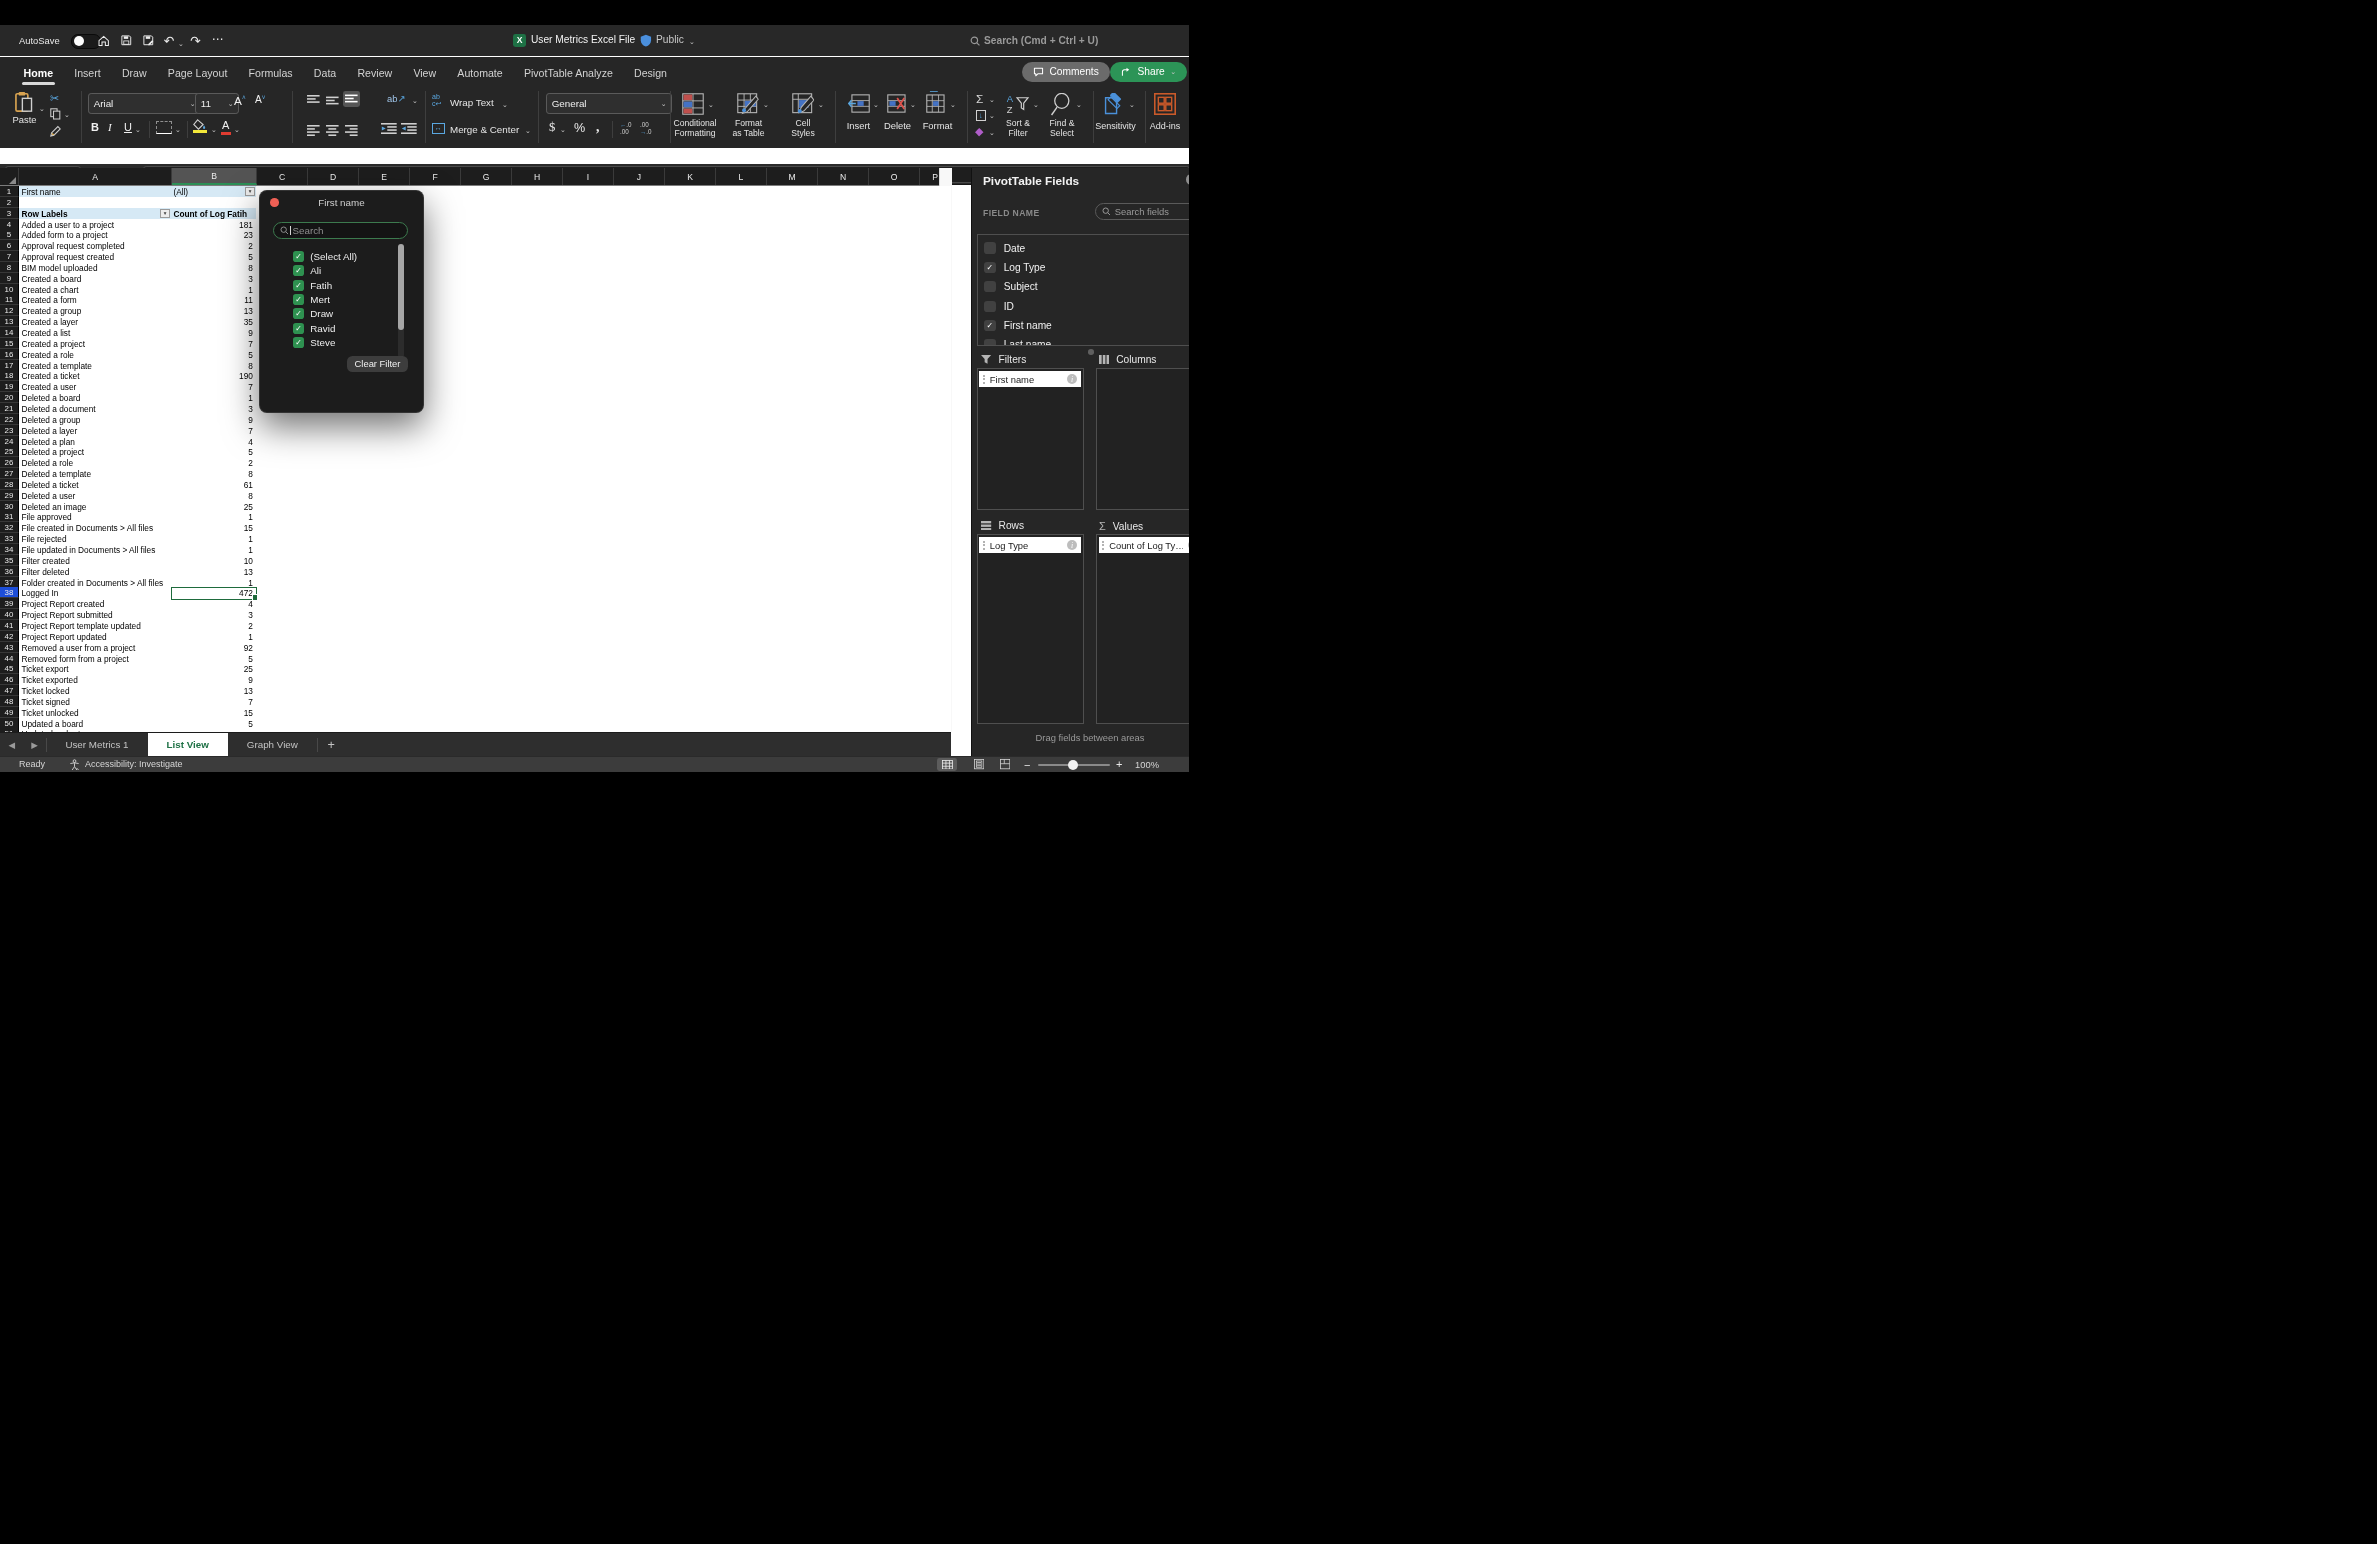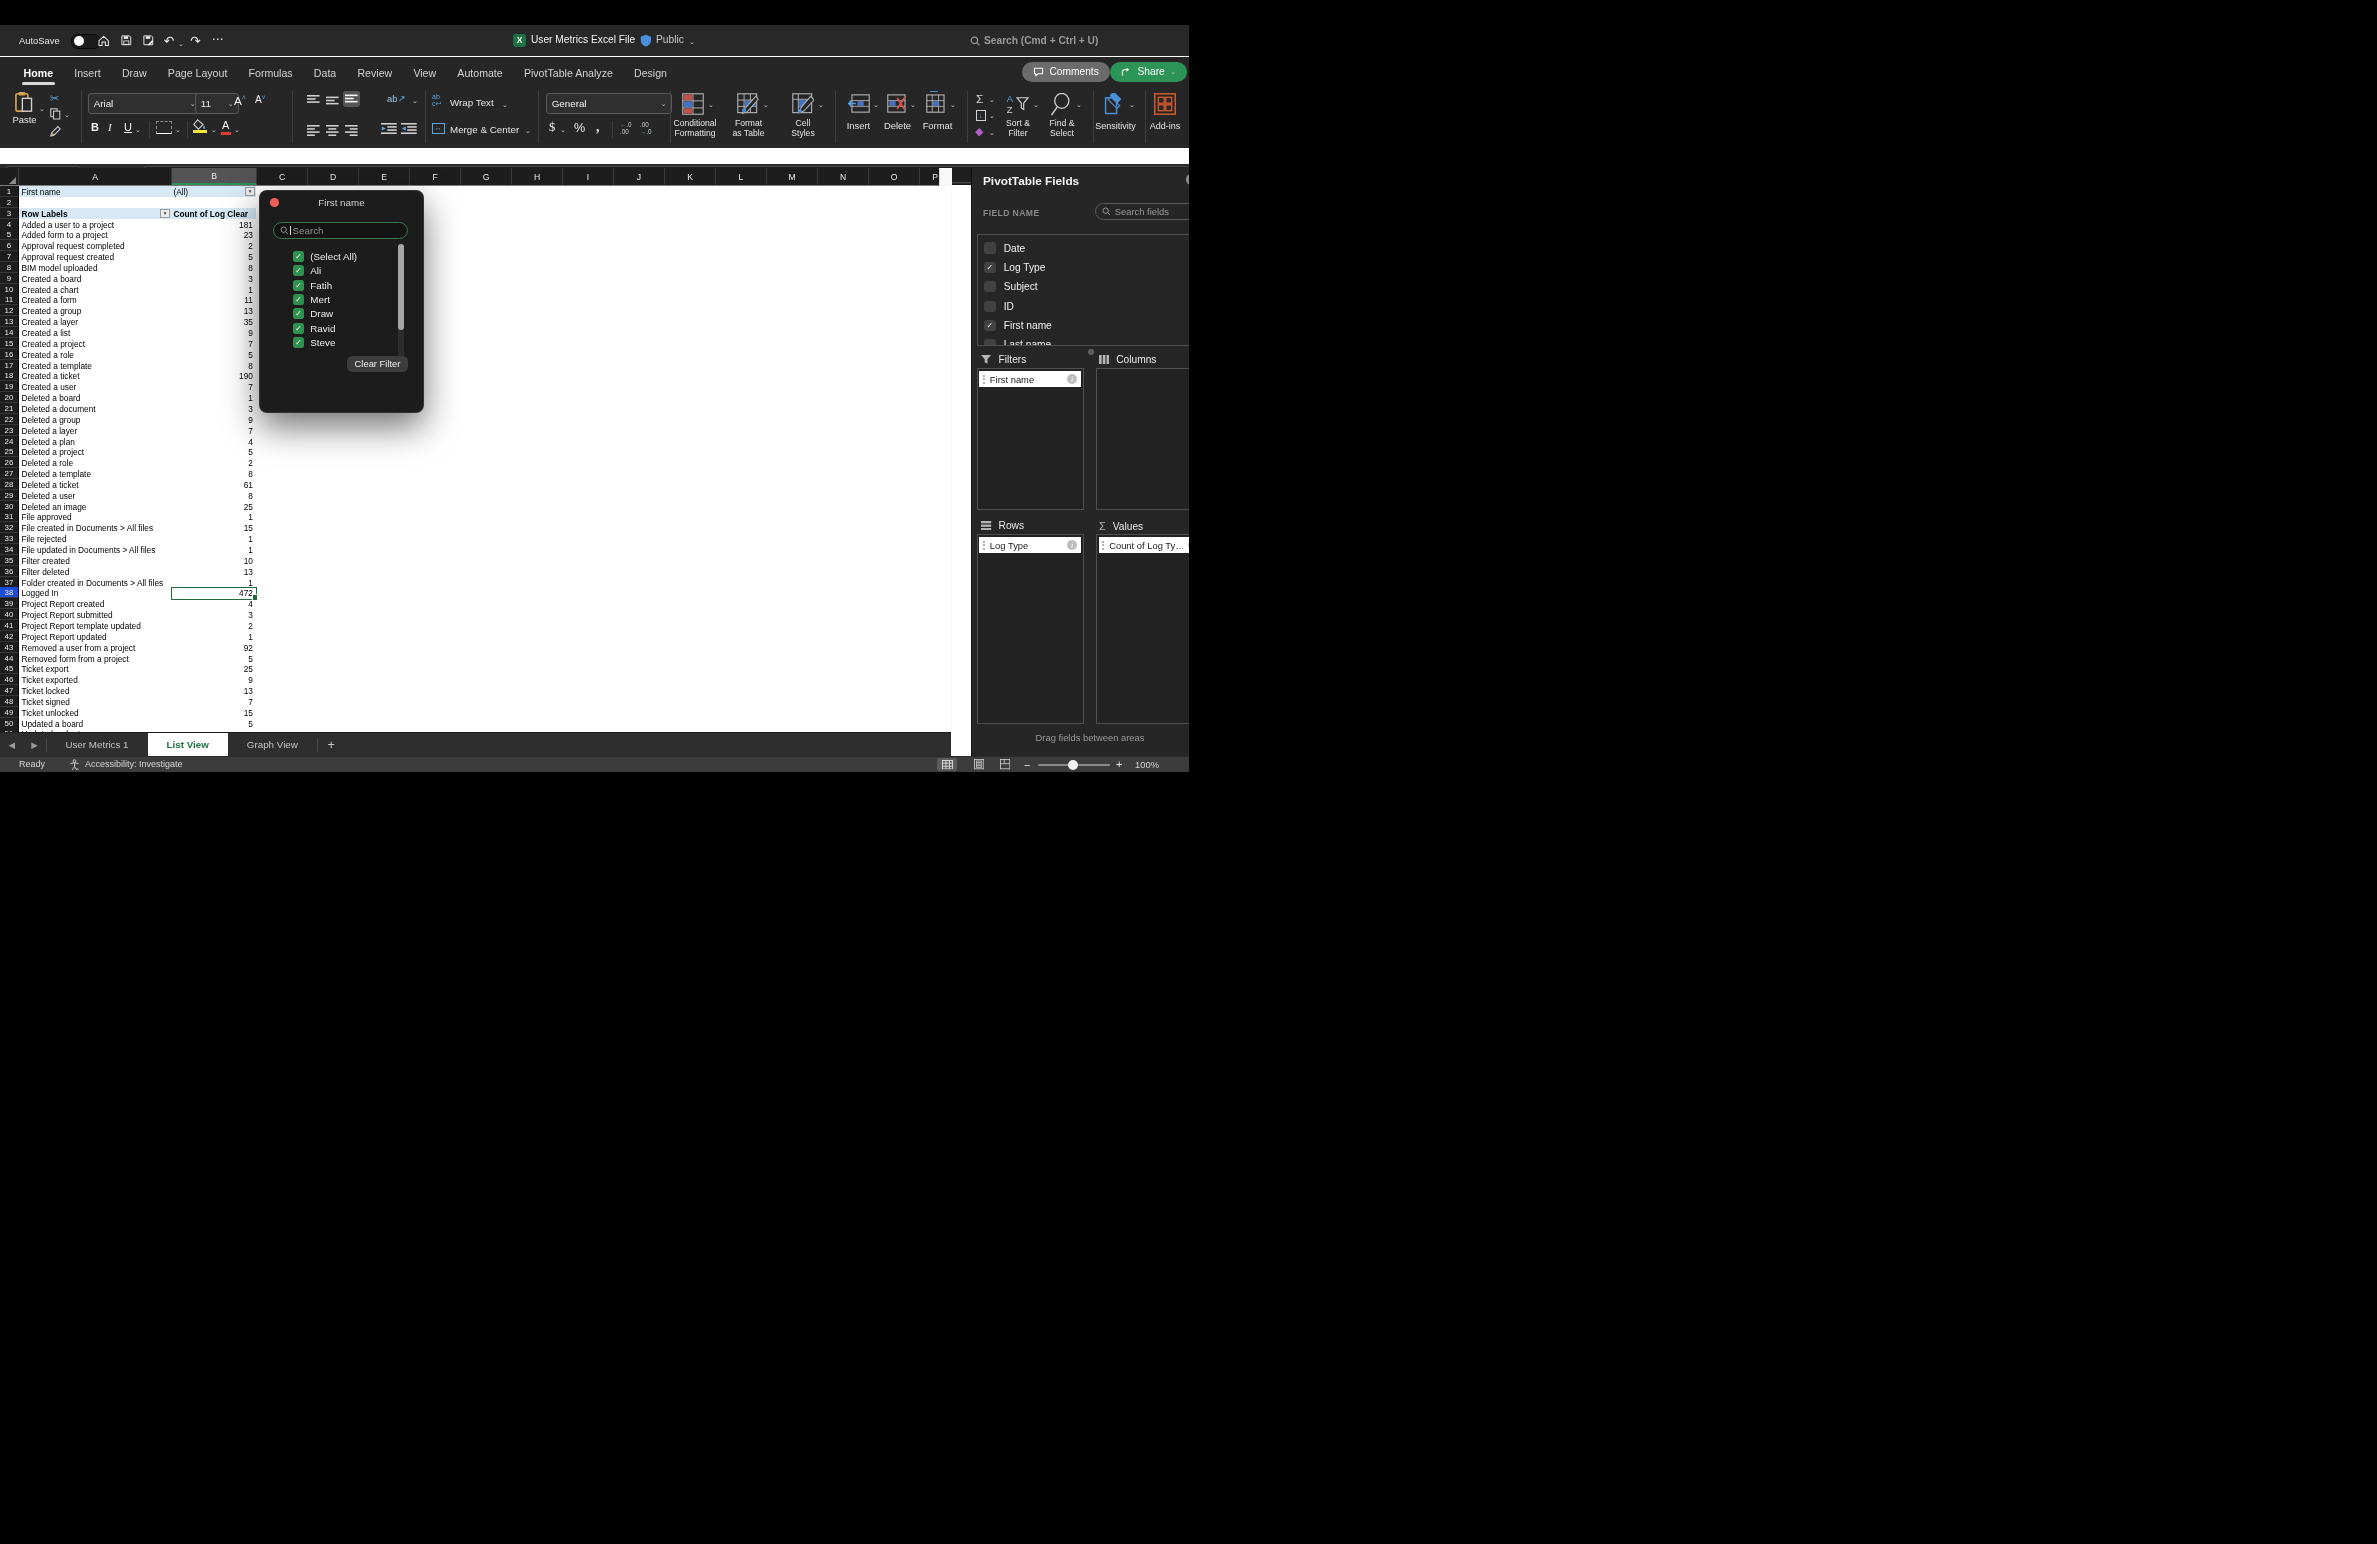--- a/index.html
+++ b/index.html
@@ -514,21 +514,21 @@
         <span class="ddbtn" style="left: 245px;">▼</span>
       </div>
       <div class="grow" style="top: 11px;">
         <div class="rnum">2</div>
         <div class="cellA"></div>
         <div class="cellB"></div>
       </div>
       <div class="grow" style="top: 22px;">
         <div class="rnum">3</div>
         <div class="cellA blue" style="font-weight: 700; border-right: 0.8px solid rgb(255, 255, 255);">Row Labels</div>
-        <div class="cellB blue" style="font-weight: 700; justify-content: flex-start; padding-left: 2.4px;">Count of Log Clear</div>
+        <div class="cellB blue" style="font-weight: 700; justify-content: flex-start; padding-left: 2.4px;">Count of Log Fatih</div>
         <span class="ddbtn" style="left: 160px;">▼</span>
       </div>
       <div class="grow" style="top: 33px;">
         <div class="rnum">4</div>
         <div class="cellA">Added a user to a project</div>
         <div class="cellB">181</div>
       </div>
       <div class="grow" style="top: 43px;">
         <div class="rnum">5</div>
         <div class="cellA">Added form to a project</div>

